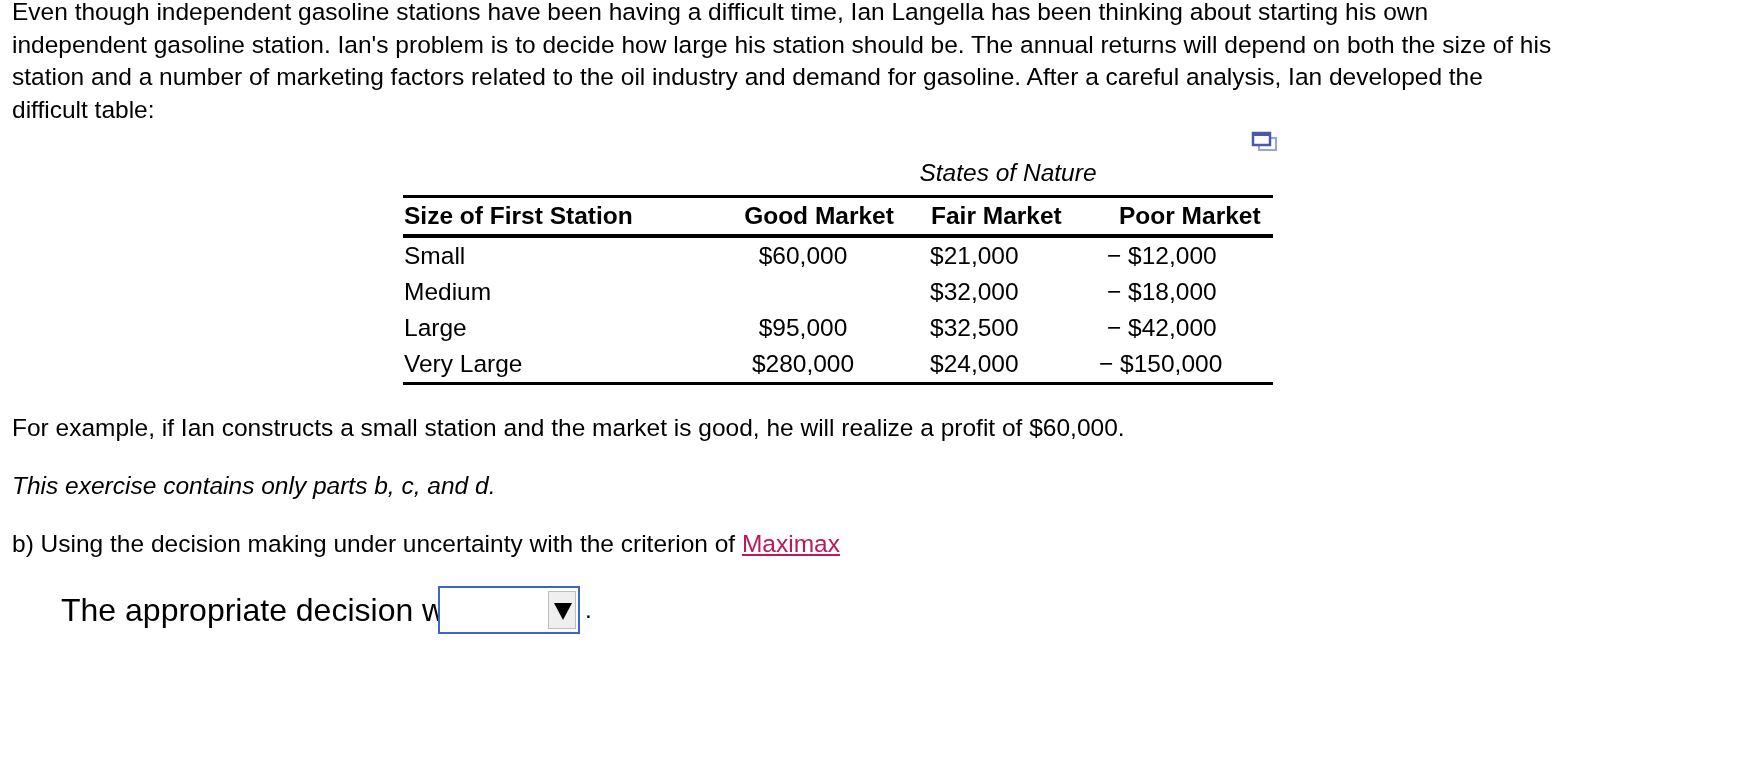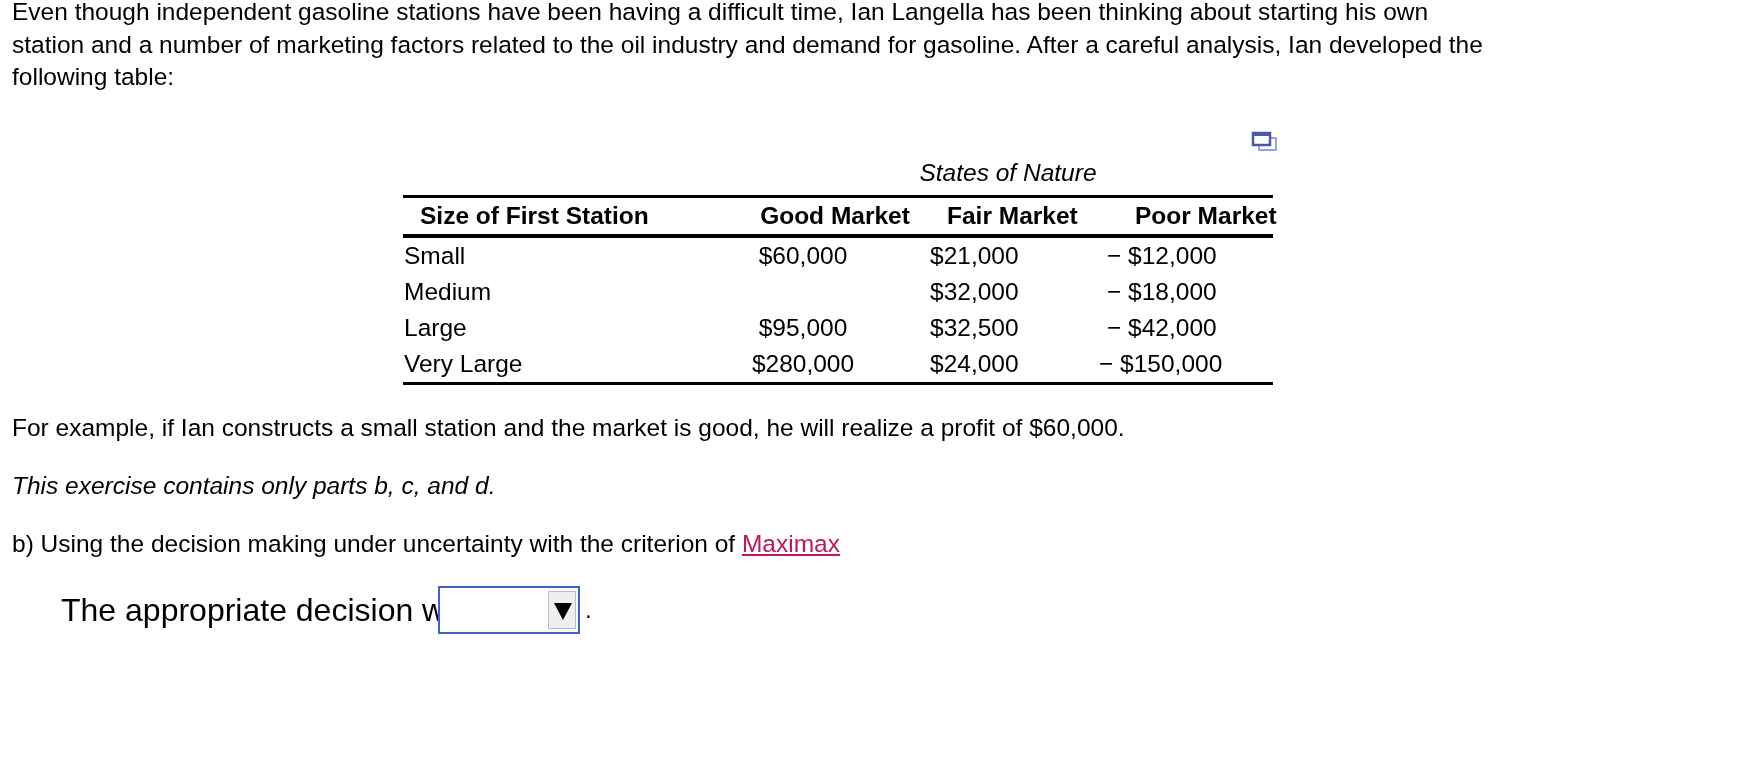--- a/index.html
+++ b/index.html
@@ -2,21 +2,21 @@
 <html><head>
 <meta charset="utf-8">
 <style>
   html,body{margin:0;padding:0;background:#fff;}
   body{width:1752px;height:774px;position:relative;overflow:hidden;font-family:"Liberation Sans",sans-serif;color:#000;}
   .intro{position:absolute;left:12px;top:-4px;width:1720px;font-size:24.5px;line-height:32.5px;}
   .icon{position:absolute;left:1250px;top:130px;width:30px;height:26px;}
   .table{position:absolute;left:403px;top:158px;width:870px;}
   .states{position:absolute;left:490px;top:0;width:230px;text-align:center;font-style:italic;font-size:24.5px;line-height:30px;}
   .rule-top{position:absolute;left:0;top:37px;width:870px;height:3px;background:#000;}
-  .hdr{position:absolute;top:40px;left:16px;width:870px;height:36px;font-weight:bold;font-size:24.5px;line-height:36px;}
+  .hdr{position:absolute;top:40px;left:0;width:870px;height:36px;font-weight:bold;font-size:24.5px;line-height:36px;}
   .rule-mid{position:absolute;left:0;top:76px;width:870px;height:4px;background:#000;}
   .row{position:absolute;left:0;width:870px;height:36px;font-size:24.5px;line-height:36px;}
   .rule-bot{position:absolute;left:0;top:224px;width:870px;height:3px;background:#000;}
   .c0{position:absolute;left:1px;}
   .c1{position:absolute;left:318px;width:164px;text-align:center;}
   .c2{position:absolute;left:527px;}
   .c3{position:absolute;left:704px;}
   .hdr .c1{left:326px;width:180px;}
   .hdr .c2{left:528px;}
   .hdr .c3{left:716px;}
@@ -27,22 +27,23 @@
   .dropdown{position:absolute;left:438px;top:586px;width:142px;height:48px;border:2px solid #3a66c4;box-sizing:border-box;background:#fff;}
   .dd-btn{position:absolute;right:2px;top:3px;width:28px;height:38px;background:#efefef;border:1px solid #bdbdbd;box-sizing:border-box;}
   .dd-btn:after{content:"";position:absolute;left:5px;top:11px;border-left:9px solid transparent;border-right:9px solid transparent;border-top:17px solid #000;}
   .period{position:absolute;left:585px;top:594px;font-size:24.5px;line-height:32px;}
 </style>
 </head>
 <body>
 
 <div class="intro">
   <div>Even though independent gasoline stations have been having a difficult time, Ian Langella has been thinking about starting his own</div>
+  <div>independent gasoline station.  Ian's problem is to decide how large his station should be.  The annual returns will depend on both the size of his</div>
   <div>station and a number of marketing factors related to the oil industry and demand for gasoline.  After a careful analysis, Ian developed the</div>
-  <div>following table:</div>
+  <div>difficult table:</div>
 </div>
 
 <div class="icon">
   <svg width="30" height="26" viewBox="0 0 30 26">
     <rect x="9" y="8" width="17" height="12" fill="#fff" stroke="#9aa3d6" stroke-width="2"></rect>
     <rect x="3" y="3" width="17" height="12" fill="#fff" stroke="#4a58b0" stroke-width="2.5"></rect>
     <rect x="3" y="3" width="17" height="3" fill="#4a58b0"></rect>
   </svg>
 </div>
 

